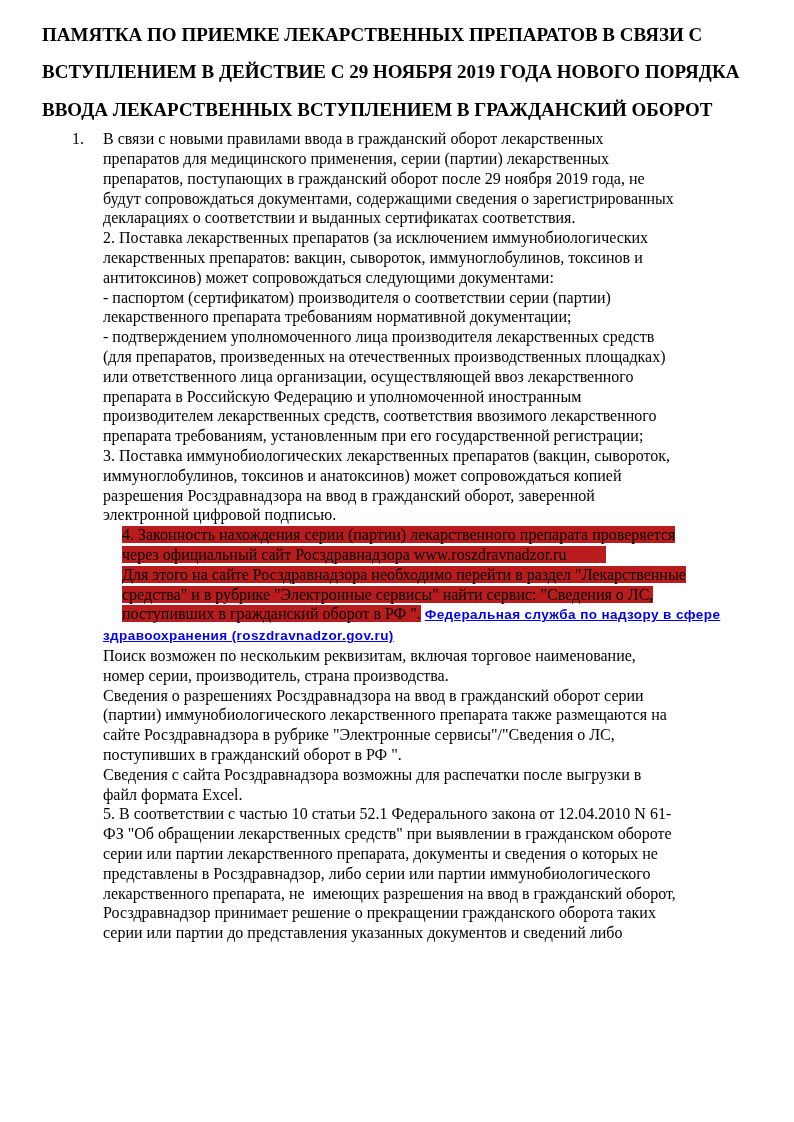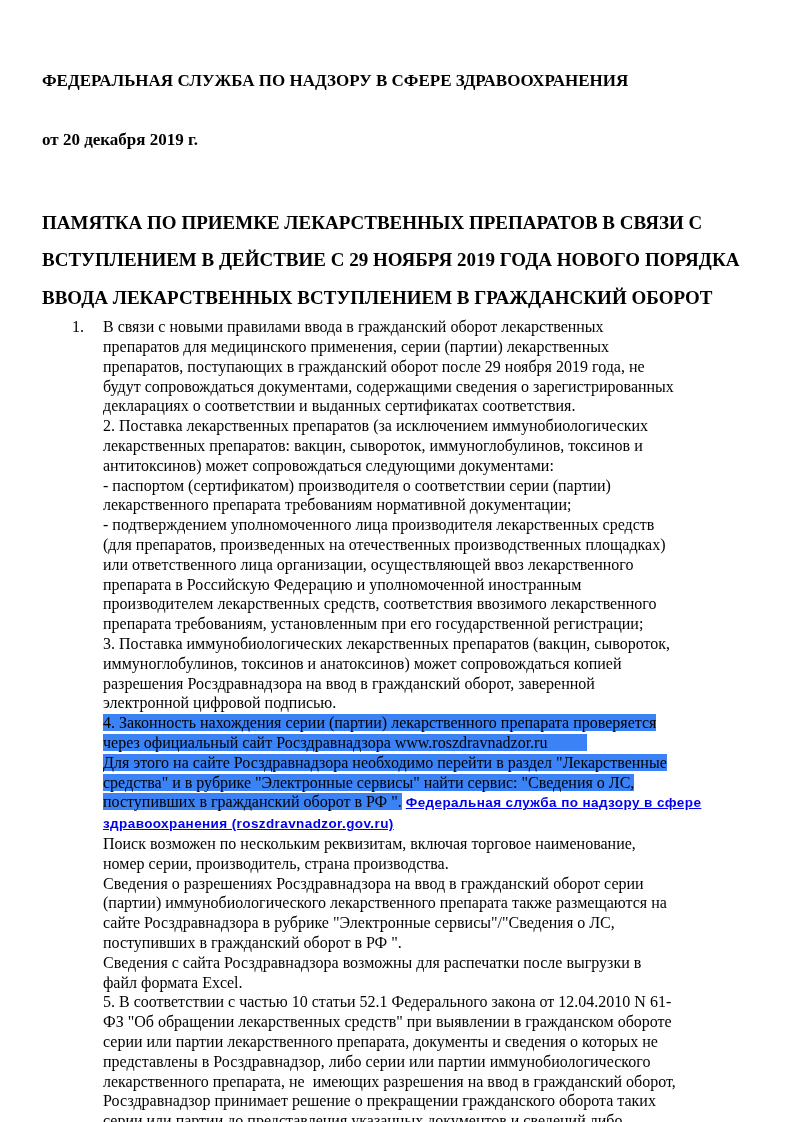--- a/index.html
+++ b/index.html
@@ -40,36 +40,33 @@
   .line {
     position: relative;
     min-height: 19.8px;
   }
   .marker {
     position: absolute;
     left: -31px;
     top: 0;
   }
   .hl {
-    background: #3b82f6;
+    background: #b91c1c;
+    margin-left: 19px;
   }
   .lnk {
     color: #0000ee;
     font-family: "Liberation Sans", "DejaVu Sans", sans-serif;
     font-weight: bold;
     font-size: 13.5px;
     letter-spacing: 0.4px;
     cursor: pointer;
   }
 </style>
 </head>
 <body>
 
 <div class="page">
-  <div class="header">
-    <div>ФЕДЕРАЛЬНАЯ СЛУЖБА ПО НАДЗОРУ В СФЕРЕ ЗДРАВООХРАНЕНИЯ</div>
-    <div>от 20 декабря 2019 г.</div>
-  </div>
 
   <div class="title" id="title"><div>ПАМЯТКА ПО ПРИЕМКЕ ЛЕКАРСТВЕННЫХ ПРЕПАРАТОВ В СВЯЗИ С</div><div>ВСТУПЛЕНИЕМ В ДЕЙСТВИЕ С 29 НОЯБРЯ 2019 ГОДА НОВОГО ПОРЯДКА</div><div>ВВОДА ЛЕКАРСТВЕННЫХ ВСТУПЛЕНИЕМ В ГРАЖДАНСКИЙ ОБОРОТ</div></div>
 
   <div class="body-block" id="body-block"><div class="line"><span class="marker">1.</span><span class="pl">В связи с новыми правилами ввода в гражданский оборот лекарственных</span></div><div class="line"><span class="pl">препаратов для медицинского применения, серии (партии) лекарственных</span></div><div class="line"><span class="pl">препаратов, поступающих в гражданский оборот после 29 ноября 2019 года, не</span></div><div class="line"><span class="pl">будут сопровождаться документами, содержащими сведения о зарегистрированных</span></div><div class="line"><span class="pl">декларациях о соответствии и выданных сертификатах соответствия.</span></div><div class="line"><span class="pl">2. Поставка лекарственных препаратов (за исключением иммунобиологических</span></div><div class="line"><span class="pl">лекарственных препаратов: вакцин, сывороток, иммуноглобулинов, токсинов и</span></div><div class="line"><span class="pl">антитоксинов) может сопровождаться следующими документами:</span></div><div class="line"><span class="pl">- паспортом (сертификатом) производителя о соответствии серии (партии)</span></div><div class="line"><span class="pl">лекарственного препарата требованиям нормативной документации;</span></div><div class="line"><span class="pl">- подтверждением уполномоченного лица производителя лекарственных средств</span></div><div class="line"><span class="pl">(для препаратов, произведенных на отечественных производственных площадках)</span></div><div class="line"><span class="pl">или ответственного лица организации, осуществляющей ввоз лекарственного</span></div><div class="line"><span class="pl">препарата в Российскую Федерацию и уполномоченной иностранным</span></div><div class="line"><span class="pl">производителем лекарственных средств, соответствия ввозимого лекарственного</span></div><div class="line"><span class="pl">препарата требованиям, установленным при его государственной регистрации;</span></div><div class="line"><span class="pl">3. Поставка иммунобиологических лекарственных препаратов (вакцин, сывороток,</span></div><div class="line"><span class="pl">иммуноглобулинов, токсинов и анатоксинов) может сопровождаться копией</span></div><div class="line"><span class="pl">разрешения Росздравнадзора на ввод в гражданский оборот, заверенной</span></div><div class="line"><span class="pl">электронной цифровой подписью.</span></div><div class="line"><span class="hl">4. Законность нахождения серии (партии) лекарственного препарата проверяется</span></div><div class="line"><span class="hl">через официальный сайт Росздравнадзора www.roszdravnadzor.ru          </span></div><div class="line"><span class="hl">Для этого на сайте Росздравнадзора необходимо перейти в раздел "Лекарственные</span></div><div class="line"><span class="hl">средства" и в рубрике "Электронные сервисы" найти сервис: "Сведения о ЛС,</span></div><div class="line"><span class="hl">поступивших в гражданский оборот в РФ ".</span><span class="pl"> </span><a class="lnk" href="#">Федеральная служба по надзору в сфере</a></div><div class="line"><a class="lnk" href="#">здравоохранения (roszdravnadzor.gov.ru)</a></div><div class="line"><span class="pl">Поиск возможен по нескольким реквизитам, включая торговое наименование,</span></div><div class="line"><span class="pl">номер серии, производитель, страна производства.</span></div><div class="line"><span class="pl">Сведения о разрешениях Росздравнадзора на ввод в гражданский оборот серии</span></div><div class="line"><span class="pl">(партии) иммунобиологического лекарственного препарата также размещаются на</span></div><div class="line"><span class="pl">сайте Росздравнадзора в рубрике "Электронные сервисы"/"Сведения о ЛС,</span></div><div class="line"><span class="pl">поступивших в гражданский оборот в РФ ".</span></div><div class="line"><span class="pl">Сведения с сайта Росздравнадзора возможны для распечатки после выгрузки в</span></div><div class="line"><span class="pl">файл формата Excel.</span></div><div class="line"><span class="pl">5. В соответствии с частью 10 статьи 52.1 Федерального закона от 12.04.2010 N 61-</span></div><div class="line"><span class="pl">ФЗ "Об обращении лекарственных средств" при выявлении в гражданском обороте</span></div><div class="line"><span class="pl">серии или партии лекарственного препарата, документы и сведения о которых не</span></div><div class="line"><span class="pl">представлены в Росздравнадзор, либо серии или партии иммунобиологического</span></div><div class="line"><span class="pl">лекарственного препарата, не  имеющих разрешения на ввод в гражданский оборот,</span></div><div class="line"><span class="pl">Росздравнадзор принимает решение о прекращении гражданского оборота таких</span></div><div class="line"><span class="pl">серии или партии до представления указанных документов и сведений либо</span></div></div>
 </div>
 
 </body></html>

